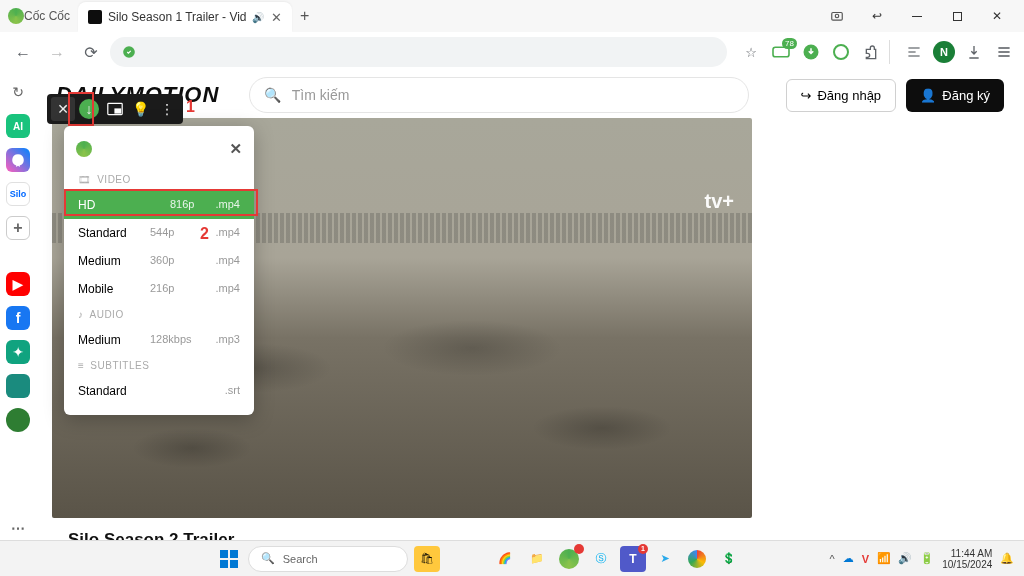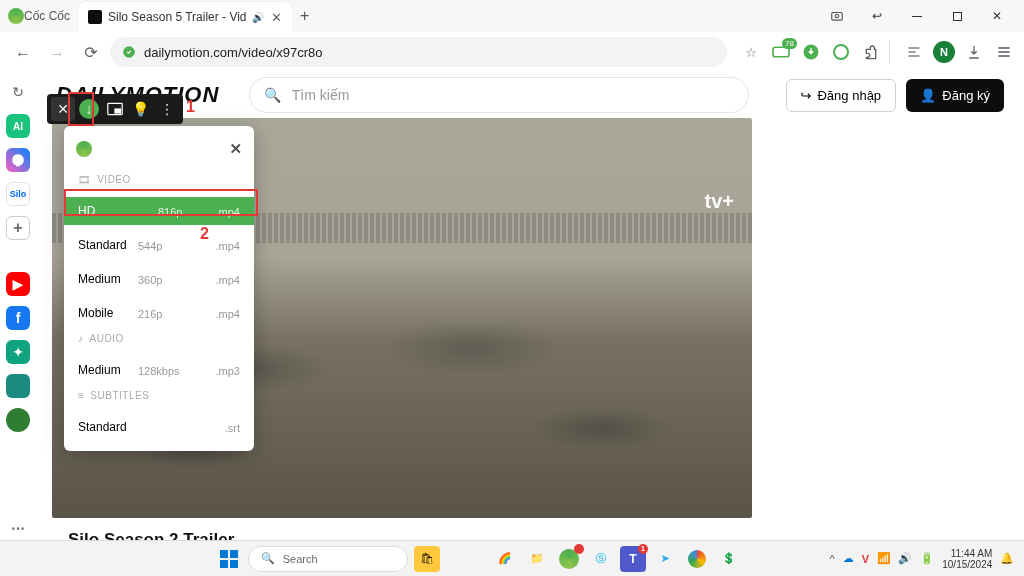--- a/index.html
+++ b/index.html
@@ -58,21 +58,21 @@
 .anno-1 { position: absolute; top: 98px; left: 186px; color: #e53935; font-size: 16px; font-weight: bold; z-index:11;}
 .anno-box-2 { position: absolute; top: 189px; left: 64px; width: 194px; height: 27px; border: 2px solid #e53935; z-index: 21; pointer-events:none;}
 .anno-2 { position: absolute; top: 225px; left: 200px; color: #e53935; font-size: 16px; font-weight: bold; z-index: 21;}
 
 
 .dl-popup { position: absolute; top: 126px; left: 64px; width: 190px; background: #fff; border-radius: 6px; box-shadow: 0 4px 20px rgba(0,0,0,0.25); padding: 10px 0; z-index: 20; font-size: 13px;}
 .dl-head { display: flex; align-items: center; padding: 4px 12px 10px; gap: 8px; font-weight: 600; font-size: 14px;}
 .dl-head .swirl-sm { width: 16px; height: 16px; border-radius:50%; background: conic-gradient(#4CAF50,#8BC34A,#4CAF50);}
 .dl-head .x { margin-left: auto; cursor: pointer; font-size:15px; color:#555;}
 .dl-section { padding: 6px 14px; font-size: 10px; color: #aaa; letter-spacing: 0.5px; display:flex; align-items:center; gap:6px;}
-.dl-row { display: flex; align-items: flex-end; padding: 7px 14px; gap: 0; cursor: pointer; font-size: 12px; margin-top: 6px;}
+.dl-row { display: flex; align-items: flex-start; padding: 7px 14px; gap: 12px; cursor: pointer; font-size: 12px;}
 .dl-row.active { background: #4CAF50; color: #fff;}
 .dl-row .q { flex: 0 0 60px; font-weight: 500;}
 .dl-row .r { flex: 0 0 44px; color: #999; font-size: 11px;}
 .dl-row.active .r { color: #e8f5e9; padding-left: 20px;}
 .dl-row .f { margin-left: auto; color: #999; font-size: 11px;}
 .dl-row.active .f { color: #e8f5e9;}
 
 .video-title { margin: 12px 16px 0; font-size: 17px; font-weight: 700; color: #111;}
 
 
@@ -86,21 +86,21 @@
 </head>
 <body>
 
 <div class="titlebar">
   <div class="logo-coccoc">
     <span class="swirl"></span>
     <span>Cốc Cốc</span>
   </div>
   <div class="tab">
     <span class="favicon"></span>
-    <span>Silo Season 5 Trailer - Vid</span>
+    <span>Silo Season 1 Trailer - Vid</span>
     <span class="sound">🔊</span>
     <span class="close">✕</span>
   </div>
   <div class="new-tab">+</div>
   <div class="win-controls">
     <div>
         <svg width="14" height="14" viewBox="0 0 24 24" fill="none" stroke="#555" stroke-width="2">
           <rect x="3" y="6" width="18" height="13" rx="2"></rect>
           <circle cx="12" cy="12" r="3"></circle>
         </svg>
@@ -118,21 +118,20 @@
 
 <div class="nav-row">
   <div class="nav-btn">←</div>
   <div class="nav-btn disabled">→</div>
   <div class="nav-btn">⟳</div>
   <div class="addr-bar">
     <svg class="lock" viewBox="0 0 24 24" fill="#4CAF50">
         <circle cx="12" cy="12" r="10"></circle>
         <path d="M9 12l2 2 4-4" stroke="#fff" stroke-width="2" fill="none"></path>
       </svg>
-    <span>dailymotion.com/video/x97cr8o</span>
   </div>
   <div class="ext-row">
     <div class="ext">☆</div>
     <div class="ext">
         <svg width="20" height="16" viewBox="0 0 24 20" fill="none" stroke="#4CAF50" stroke-width="2">
           <rect x="2" y="4" width="20" height="12" rx="3"></rect>
         </svg>
         <span class="badge">78</span>
       </div>
     <div class="ext">

